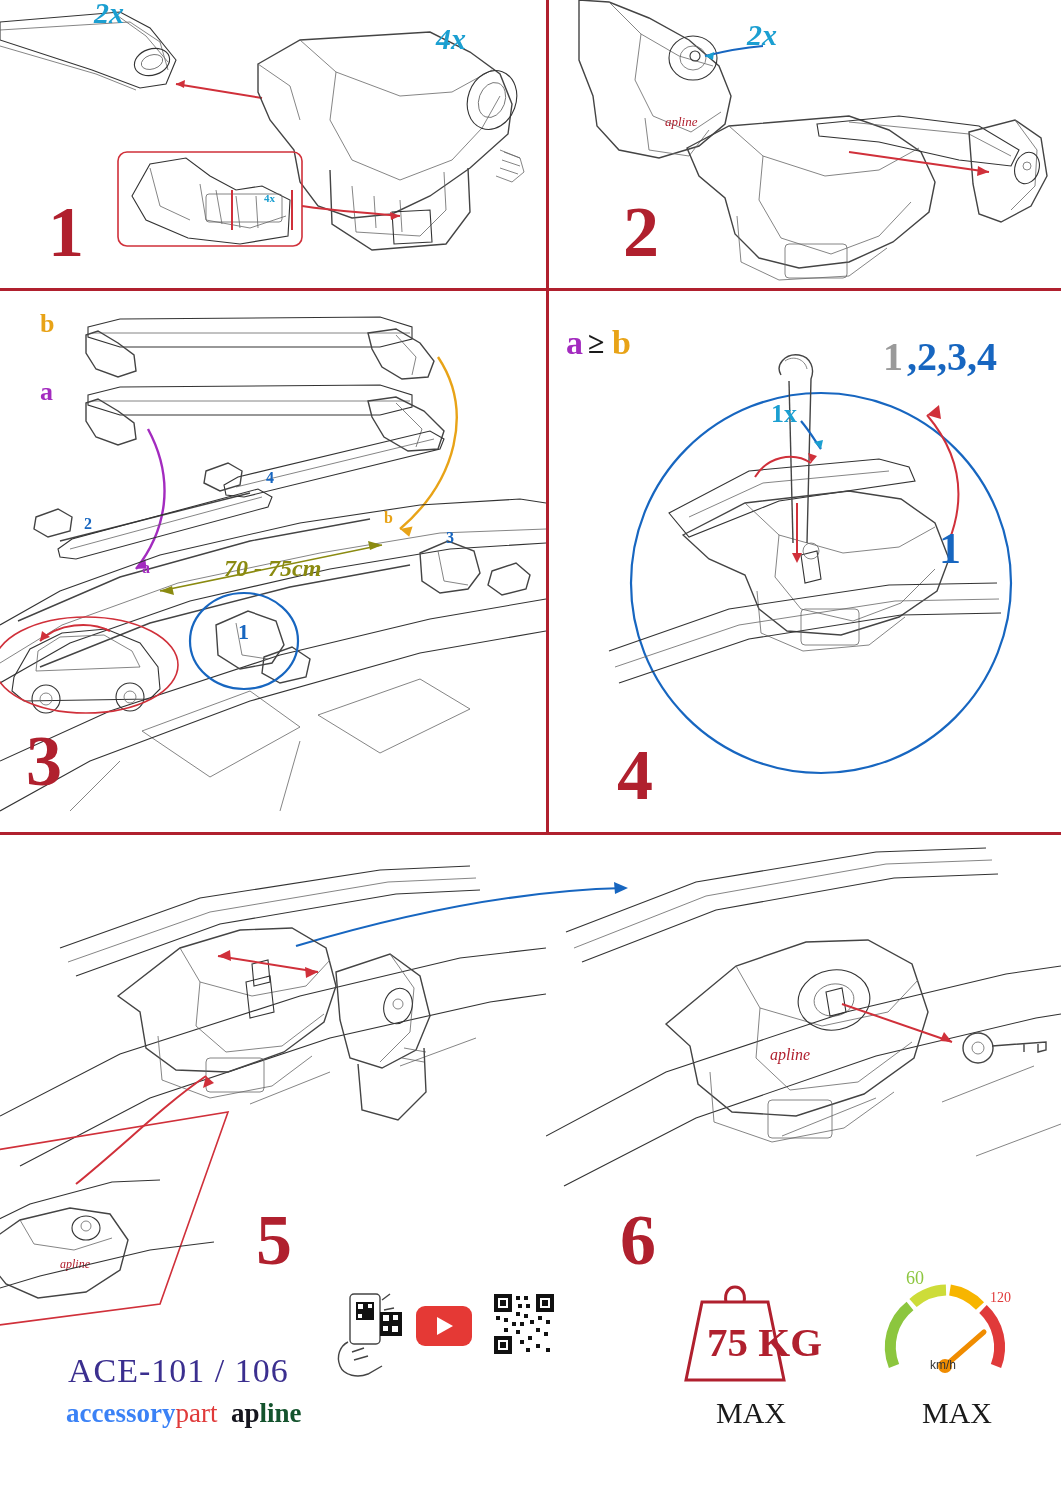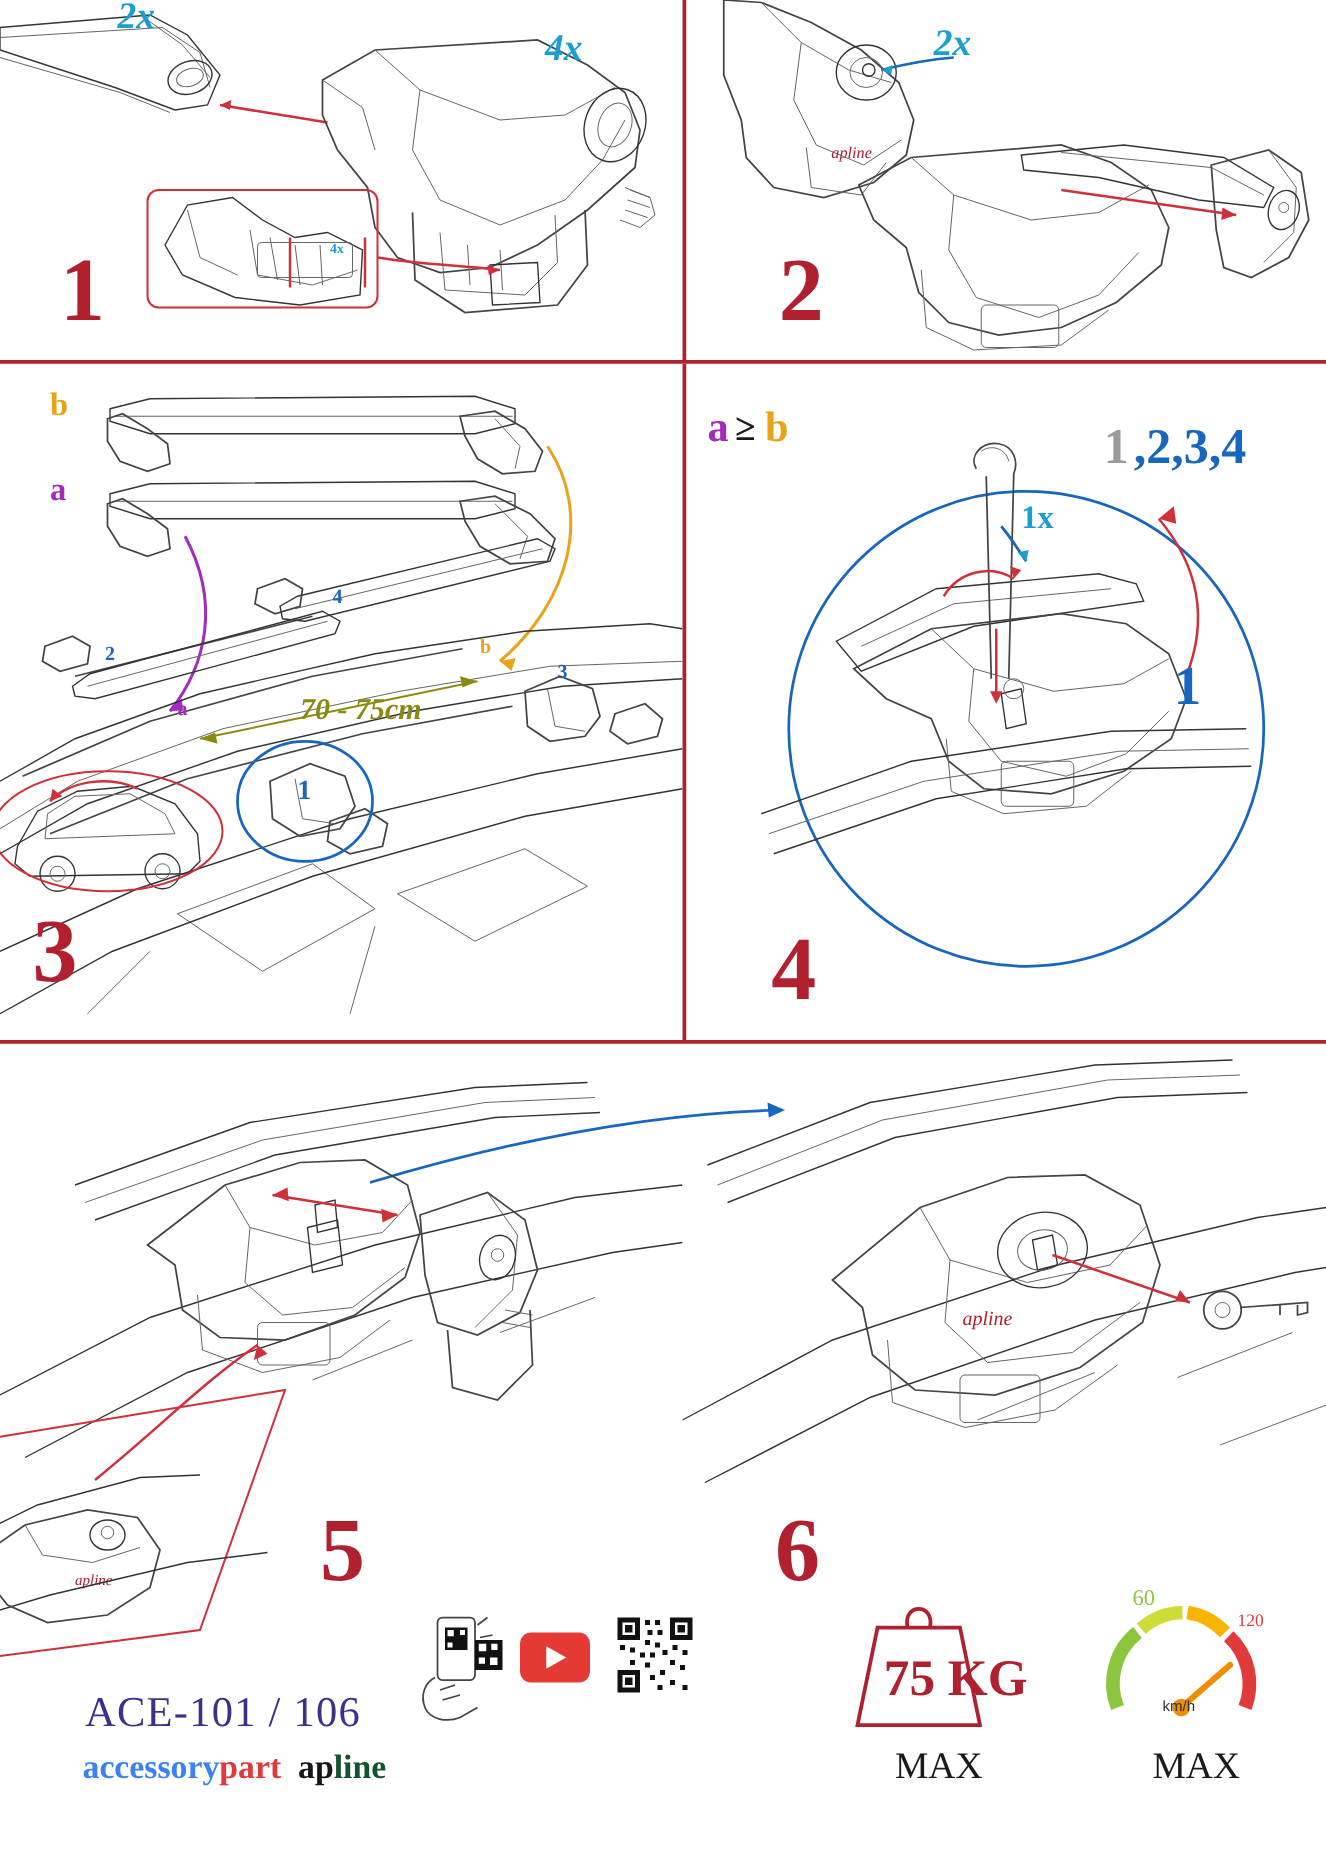--- a/index.html
+++ b/index.html
@@ -19,28 +19,28 @@
   .qty{position:absolute;color:#1b9fd1;font-family:"Liberation Serif",serif;font-style:italic;font-size:30px;font-weight:700;}
   .lbl{position:absolute;font-family:"Liberation Serif",serif;font-weight:700;}
   .lbl-b{color:#e8a317;}
   .lbl-a{color:#a32bbf;}
   .ab{position:absolute;font-family:"Liberation Serif",serif;font-size:34px;font-weight:700;}
   .dist{position:absolute;color:#8a8a10;font-family:"Liberation Serif",serif;font-style:italic;font-size:24px;font-weight:700;}
   .seq{position:absolute;font-family:"Liberation Serif",serif;font-size:40px;font-weight:700;}
   .bignum-blue{position:absolute;color:#1766c0;font-family:"Liberation Serif",serif;font-size:44px;font-weight:700;}
   .circ-num{position:absolute;color:#1766c0;font-family:"Liberation Serif",serif;font-size:22px;font-weight:700;}
   .sm-num{position:absolute;color:#1766c0;font-family:"Liberation Serif",serif;font-size:16px;font-weight:700;}
-  .onex{position:absolute;color:#1b9fd1;font-family:"Liberation Serif",serif;font-size:26px;font-weight:700;margin-left:46px;}
+  .onex{position:absolute;color:#1b9fd1;font-family:"Liberation Serif",serif;font-size:26px;font-weight:700;}
   .model{
     position:absolute;color:#3b2f8f;font-family:"Liberation Serif",serif;
     font-size:34px;letter-spacing:1px;
   }
   .brandline{position:absolute;font-size:27px;font-family:"Liberation Serif",serif;}
   .brand-dark{color:#3b82f6;font-weight:700;}
-  .brand-red{color:#e03a3a;font-weight:700;}
+  .brand-red{color:#e03a3a;font-weight:400;}
   .brand-ap{color:#15151e;font-weight:700;}
   .brand-line{color:#14532d;font-weight:700;}
   .maxlbl{position:absolute;font-family:"Liberation Serif",serif;font-size:30px;color:#1a1a1a;}
   .kgtxt{position:absolute;color:#b0202e;font-family:"Liberation Serif",serif;font-size:41px;font-weight:700;}
   .kmh{position:absolute;font-size:12px;color:#333;font-family:"Liberation Sans",sans-serif;}
   .sp60{position:absolute;font-size:18px;color:#8cc63e;font-family:"Liberation Serif",serif;}
   .sp120{position:absolute;font-size:14px;color:#e03a3a;font-family:"Liberation Serif",serif;text-align:right;}
   svg{display:block;}
   .ln{fill:none;stroke:#333;stroke-width:1.1;}
   .ln2{fill:none;stroke:#444;stroke-width:1.4;}
@@ -226,21 +226,21 @@
         <circle class="thin" cx="46" cy="408" r="6"></circle>
         <circle class="ln" cx="130" cy="406" r="14"></circle>
         <circle class="thin" cx="130" cy="406" r="6"></circle>
         <path class="arw-red" d="M40 350 C58 332 90 330 110 340" stroke-width="1.6"></path>
         <path d="M40 350 l2 -10 l8 6 z" fill="#d0303a"></path>
         <ellipse class="box-red" cx="86" cy="374" rx="92" ry="48"></ellipse>
       </g>
     </svg>
     <div class="lbl lbl-b" style="left:40px;top:18px;font-size:26px;">b</div>
     <div class="lbl lbl-a" style="left:40px;top:86px;font-size:26px;">a</div>
-    <div class="dist" style="left:240px;top:264px;">70 - 75cm</div>
+    <div class="dist" style="left:224px;top:264px;">70 - 75cm</div>
     <div class="lbl lbl-b" style="left:384px;top:218px;font-size:16px;">b</div>
     <div class="lbl lbl-a" style="left:142px;top:268px;font-size:16px;">a</div>
     <div class="circ-num" style="left:238px;top:328px;">1</div>
     <div class="sm-num" style="left:84px;top:224px;">2</div>
     <div class="sm-num" style="left:446px;top:238px;">3</div>
     <div class="sm-num" style="left:266px;top:178px;">4</div>
     <div class="stepnum" style="left:26px;top:434px;">3</div>
   </div>
 
   <div class="ab" style="left:566px;top:324px;color:#a32bbf;">a</div>

